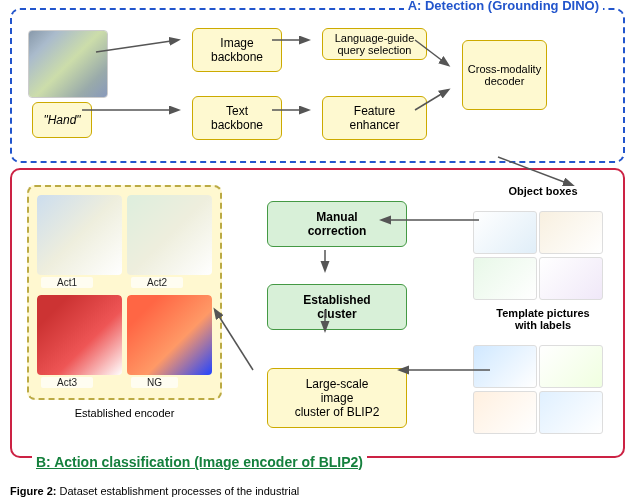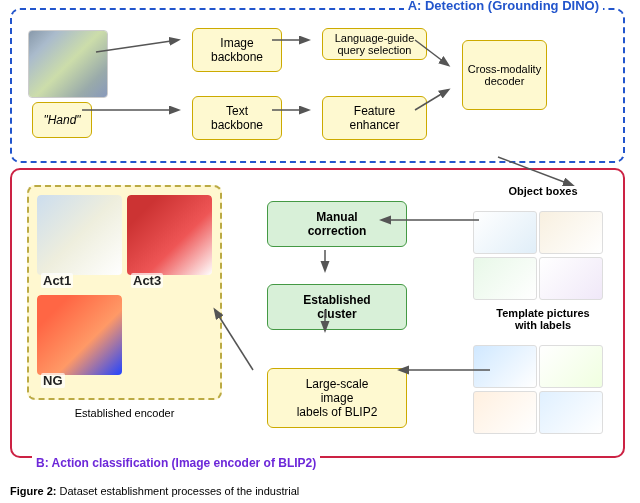--- a/index.html
+++ b/index.html
@@ -52,24 +52,25 @@
       border: 2px solid #cc2244;
       border-radius: 10px;
       background: transparent;
     }
 
     .section-b-label {
       position: absolute;
       bottom: -14px;
       left: 20px;
       background: white;
-      color: #6d28d9;
-      font-size: 12px;
+      color: #15803d;
+      font-size: 14px;
       font-weight: bold;
       padding: 0 4px;
+      text-decoration: underline;
     }
 
     
     .yellow-box {
       background: #fef9d0;
       border: 1.5px solid #ccaa00;
       border-radius: 6px;
       display: flex;
       align-items: center;
       justify-content: center;
@@ -145,25 +146,25 @@
     .act-img {
       width: 100%;
       height: 100%;
       border-radius: 4px;
     }
 
     .act-label {
       position: absolute;
       bottom: 2px;
       left: 4px;
-      font-size: 13px;
-      font-weight: bold;
+      font-size: 10px;
+      font-weight: normal;
       color: #222;
       background: rgba(255,255,255,0.7);
-      padding: 0 2px;
+      padding: 0 16px;
       border-radius: 2px;
     }
 
     
     .act1-bg { background: linear-gradient(135deg, #ccddee 0%, #eeeedd 50%, #ffffff 100%); }
     .act2-bg { background: linear-gradient(135deg, #ddeedd 0%, #eeeedd 50%, #ffffff 100%); }
     .act3-bg { background: linear-gradient(135deg, #cc3333 20%, #ee5555 60%, #ffffff 100%); }
     .ng-bg { background: linear-gradient(135deg, #ff6644 20%, #ff9966 60%, #2244ff 100%); }
 
     
@@ -327,20 +328,24 @@
 
   <div class="section-b">
     <div class="section-b-label">B: Action classification (Image encoder of BLIP2)</div>
 
     <div class="dataset-grid">
       <div class="act-item">
         <div class="act-img act1-bg" style="width:100%;height:80px;"></div>
         <div class="act-label">Act1</div>
       </div>
       <div class="act-item">
+        <div class="act-img act2-bg" style="width:100%;height:80px;"></div>
+        <div class="act-label">Act2</div>
+      </div>
+      <div class="act-item">
         <div class="act-img act3-bg" style="width:100%;height:80px;"></div>
         <div class="act-label">Act3</div>
       </div>
       <div class="act-item">
         <div class="act-img ng-bg" style="width:100%;height:80px;"></div>
         <div class="act-label">NG</div>
       </div>
     </div>
 
     <div class="dataset-grid-label">Established encoder</div>
@@ -349,21 +354,21 @@
       <div class="center-box center-green">
         <span style="white-space:pre-line;font-weight:bold;">Manual
 correction</span>
       </div>
       <div class="center-box center-green">
         <span style="white-space:pre-line;font-weight:bold;">Established
 cluster</span>
       </div>
       <div class="center-box center-yellow">
         <span style="white-space:pre-line;">Large-scale image
-labels of BLIP2</span>
+cluster of BLIP2</span>
       </div>
     </div>
 
     <div class="right-panel">
       <div class="right-top">
         <div class="right-top-label">Object boxes</div>
         <div class="object-boxes-grid">
           <div class="obj-thumb obj1" style="height:43px;"></div>
           <div class="obj-thumb obj2" style="height:43px;"></div>
           <div class="obj-thumb obj3" style="height:43px;"></div>

